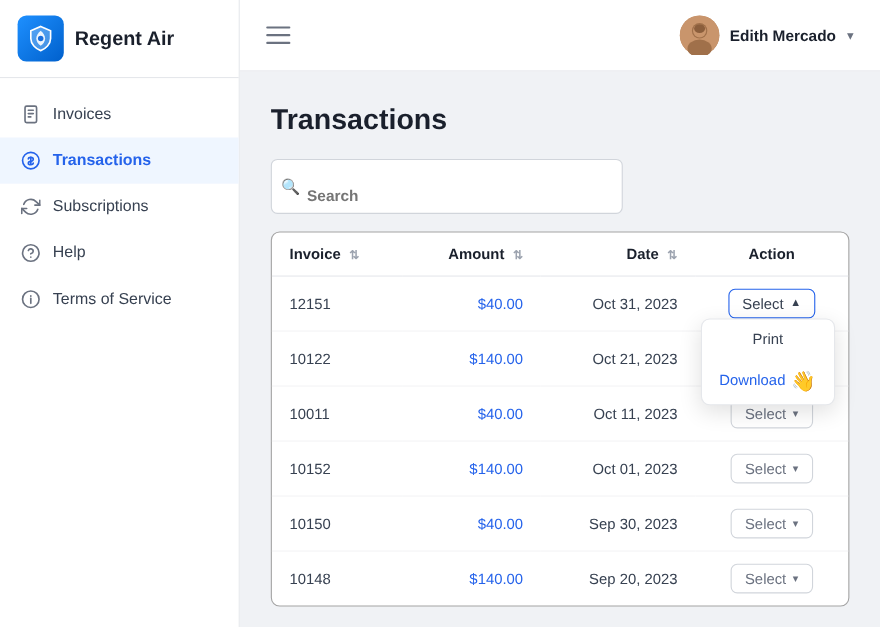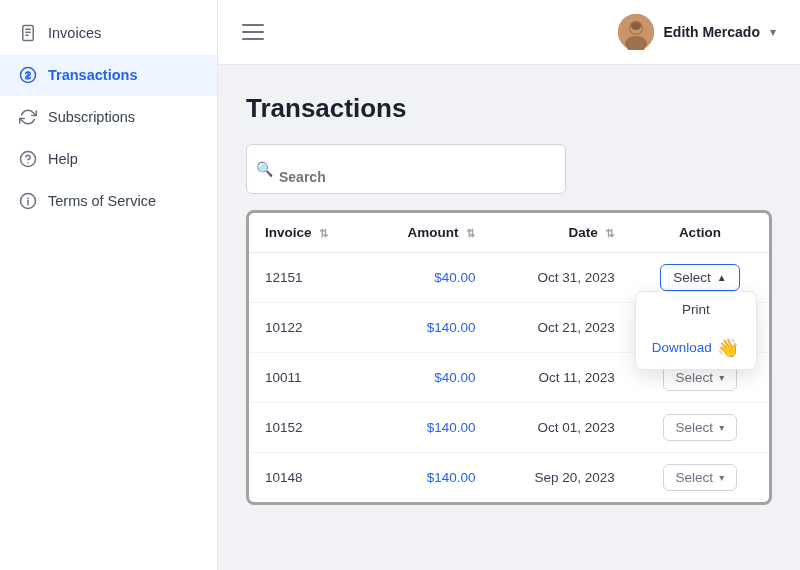--- a/index.html
+++ b/index.html
@@ -167,21 +167,21 @@
       color: #374151;
       background: #fff;
       outline: none;
       font-weight: bold;
     }
 
     
     .table-wrapper {
       background: #fff;
       border-radius: 8px;
-      border: 3px solid #a3a3a3;
+      border: 1px solid #a3a3a3;
       overflow: visible;
       position: relative;
     }
     table {
       width: 100%;
       border-collapse: collapse;
     }
     thead tr {
       border-bottom: 1.5px solid #e5e7eb;
     }
@@ -259,20 +259,30 @@
       display: inline-block;
       font-size: 18px;
       margin-left: 2px;
       vertical-align: middle;
     }
   </style>
 </head>
 <body>
 
 <aside class="sidebar">
+  <div class="sidebar-logo">
+    <div class="logo-icon">
+      <svg viewBox="0 0 26 26" fill="none" xmlns="http://www.w3.org/2000/svg">
+        <path d="M13 2 L22 6 L22 13 C22 18 17.5 22.5 13 24 C8.5 22.5 4 18 4 13 L4 6 Z" fill="rgba(255,255,255,0.25)" stroke="white" stroke-width="1.5"></path>
+        <path d="M13 6 C10.5 8 9 10.5 9 13 C9 15.5 10.5 18 13 19.5 C15.5 18 17 15.5 17 13 C17 10.5 15.5 8 13 6Z" fill="white" opacity="0.9"></path>
+        <circle cx="13" cy="13" r="2.5" fill="#1a6edb"></circle>
+      </svg>
+    </div>
+    <span class="logo-text">Regent Air</span>
+  </div>
 
   <nav class="sidebar-nav">
 
     <div class="nav-item">
       <span class="nav-icon">
         <svg width="18" height="18" viewBox="0 0 24 24" fill="none" stroke="currentColor" stroke-width="2" stroke-linecap="round" stroke-linejoin="round">
           <rect x="5" y="2" width="14" height="20" rx="2"></rect>
           <line x1="9" y1="7" x2="15" y2="7"></line>
           <line x1="9" y1="11" x2="15" y2="11"></line>
           <line x1="9" y1="15" x2="12" y2="15"></line>
@@ -434,20 +444,31 @@
             <td class="amount">$140.00</td>
             <td class="date">Oct 01, 2023</td>
             <td class="action">
               <button class="select-btn">
                 <span>Select</span>
                 <span class="caret">▾</span>
               </button>
             </td>
           </tr>
 
+          <tr>
+            <td>10150</td>
+            <td class="amount">$40.00</td>
+            <td class="date">Sep 30, 2023</td>
+            <td class="action">
+              <button class="select-btn">
+                <span>Select</span>
+                <span class="caret">▾</span>
+              </button>
+            </td>
+          </tr>
 
           <tr>
             <td>10148</td>
             <td class="amount">$140.00</td>
             <td class="date">Sep 20, 2023</td>
             <td class="action">
               <button class="select-btn">
                 <span>Select</span>
                 <span class="caret">▾</span>
               </button>

